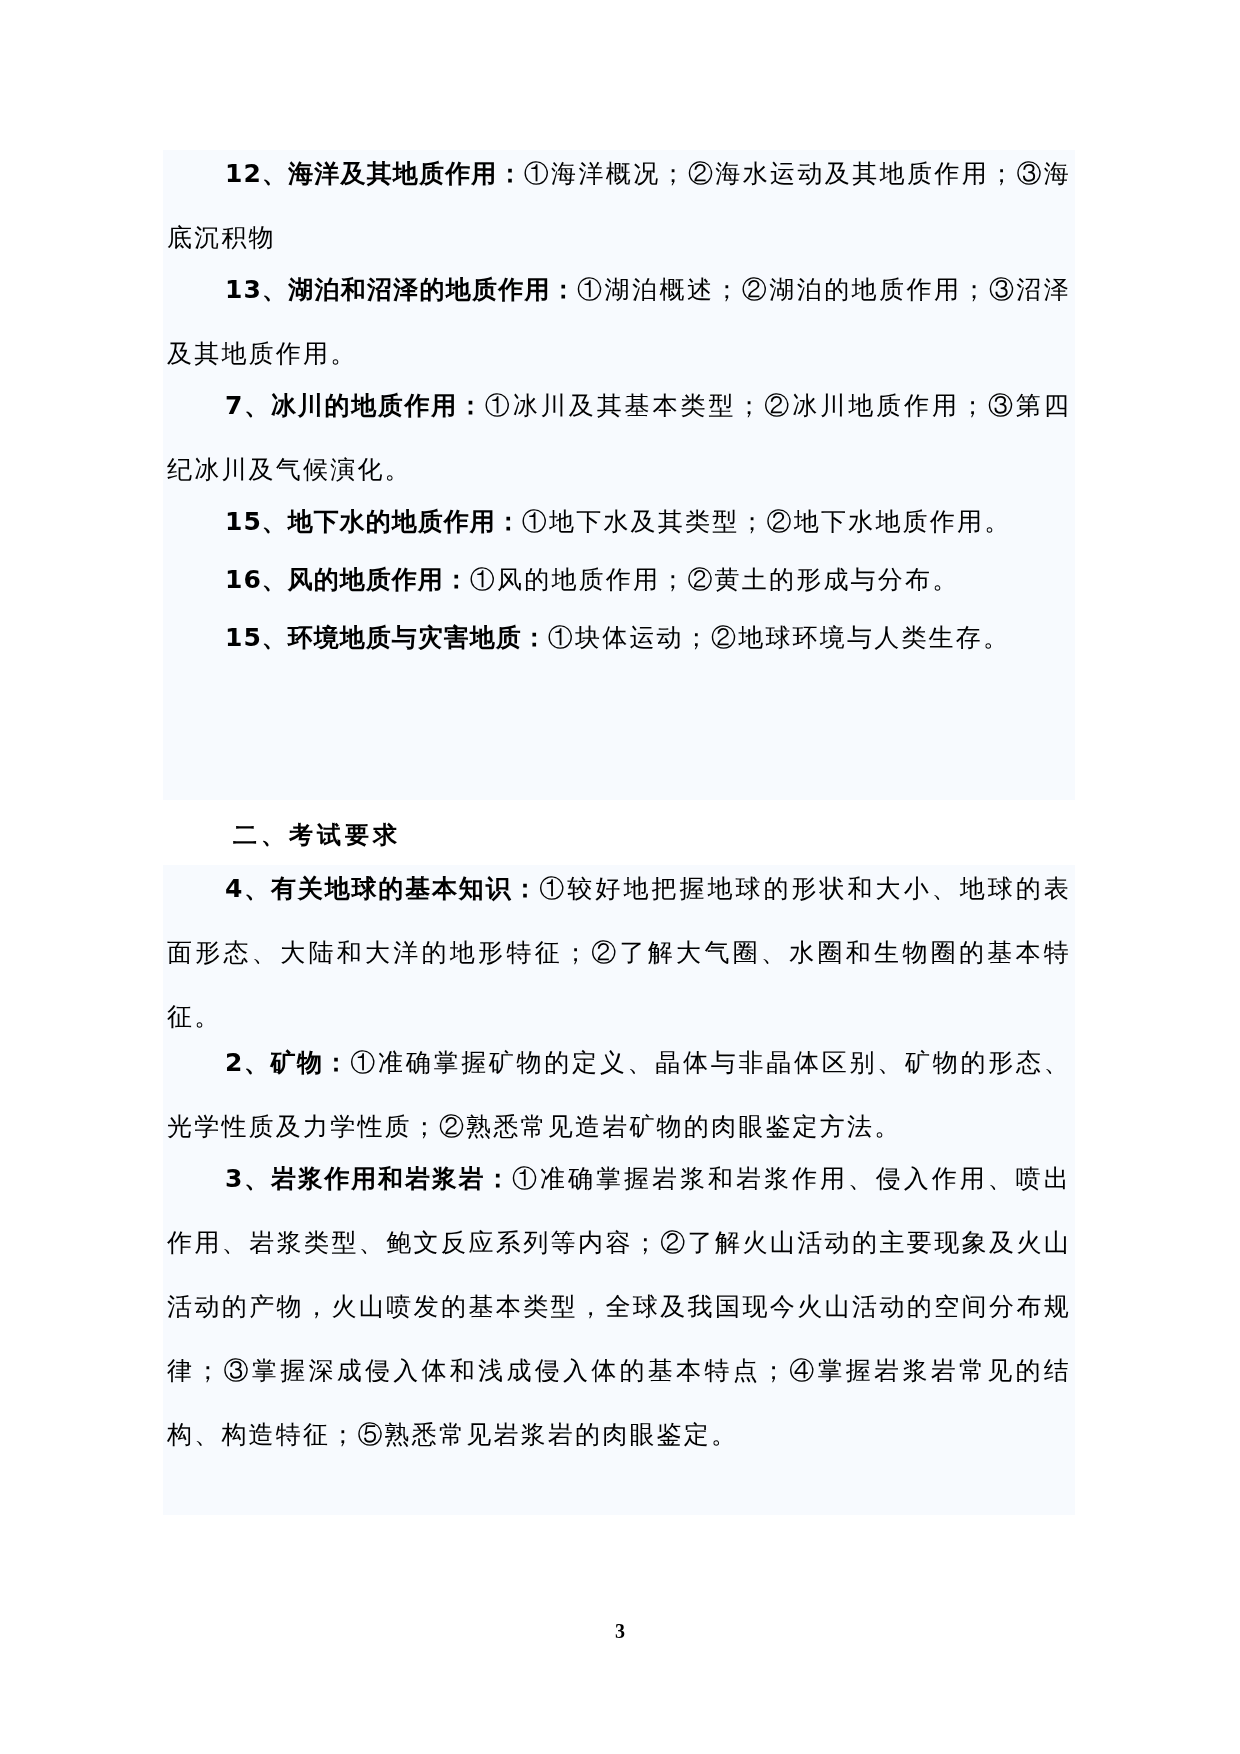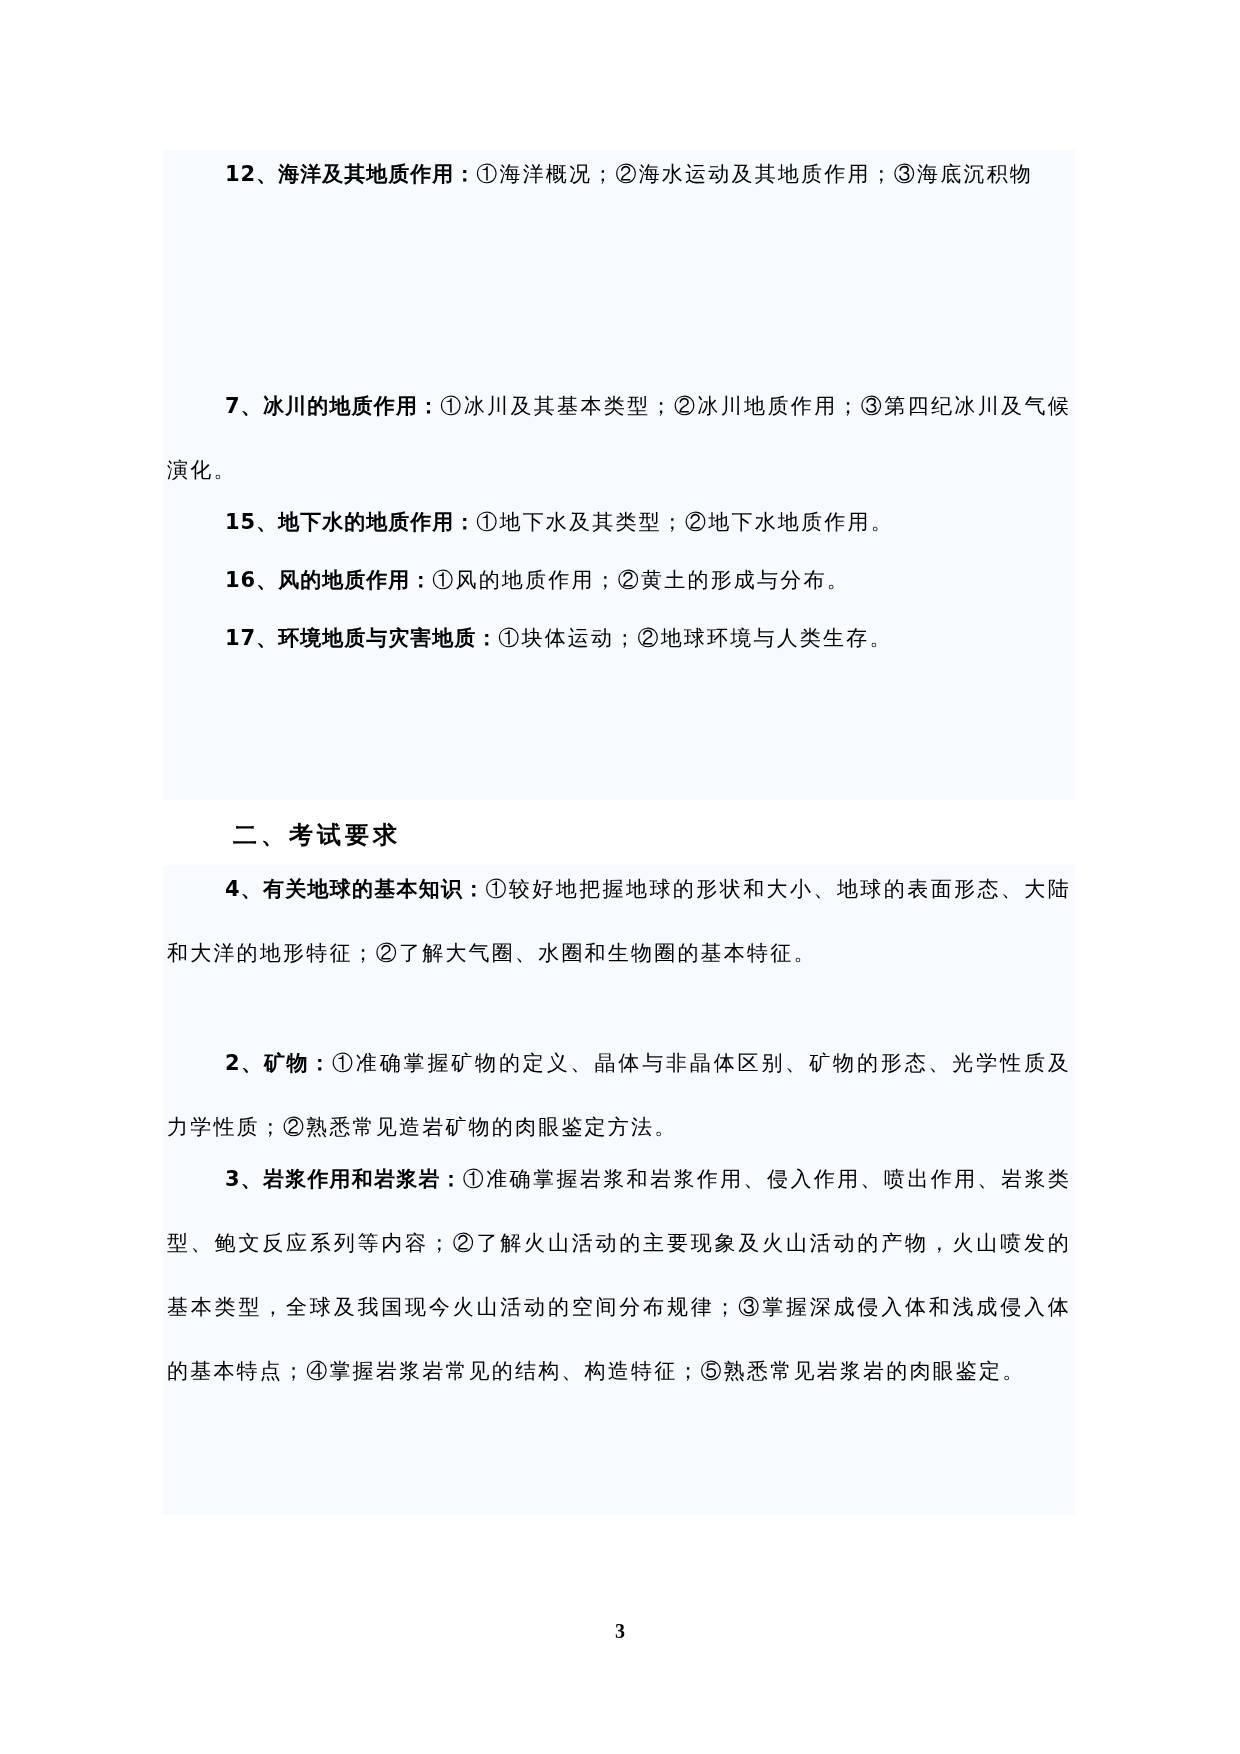--- a/index.html
+++ b/index.html
@@ -22,21 +22,21 @@
       background: #f7fafe;
       box-sizing: border-box;
       padding: 0 4px 0 4px;
     }
     #block-1 { top: 150px; height: 650px; }
     #block-2 { top: 865px; height: 650px; }
     .para {
       position: absolute;
       left: 4px;
       right: 4px;
-      font-size: 21px;
+      font-size: 25px;
       line-height: 64px;
       letter-spacing: 2.2px;
       text-align: justify;
       text-indent: 58px;
       white-space: normal;
     }
     .para .lead {
       font-weight: bold;
       font-family: "DejaVu Sans", "Liberation Sans", sans-serif;
       letter-spacing: 1px;
@@ -63,24 +63,25 @@
       font-size: 20px;
       font-weight: bold;
       font-family: "Liberation Serif", serif;
     }
   </style>
 </head>
 <body>
 
 <div class="block" id="block-1">
   <p class="para" style="top:-8px;margin:0;"><span class="lead">12、海洋及其地质作用：</span><span class="body">①海洋概况；②海水运动及其地质作用；③海底沉积物</span></p>
+  <p class="para" style="top:108px;margin:0;"><span class="lead">13、湖泊和沼泽的地质作用：</span><span class="body">①湖泊概述；②湖泊的地质作用；③沼泽及其地质作用。</span></p>
   <p class="para" style="top:224px;margin:0;"><span class="lead">7、冰川的地质作用：</span><span class="body">①冰川及其基本类型；②冰川地质作用；③第四纪冰川及气候演化。</span></p>
   <p class="para" style="top:340px;margin:0;"><span class="lead">15、地下水的地质作用：</span><span class="body">①地下水及其类型；②地下水地质作用。</span></p>
   <p class="para" style="top:398px;margin:0;"><span class="lead">16、风的地质作用：</span><span class="body">①风的地质作用；②黄土的形成与分布。</span></p>
-  <p class="para" style="top:456px;margin:0;"><span class="lead">17、环境地质与灾害地质：</span><span class="body">①块体运动；②地球环境与人类生存。</span></p>
+  <p class="para" style="top:456px;margin:0;"><span class="lead">15、环境地质与灾害地质：</span><span class="body">①块体运动；②地球环境与人类生存。</span></p>
 </div>
 
 <div class="section-heading">二、考试要求</div>
 
 <div class="block" id="block-2">
   <p class="para" style="top:-8px;margin:0;"><span class="lead">4、有关地球的基本知识：</span><span class="body">①较好地把握地球的形状和大小、地球的表面形态、大陆和大洋的地形特征；②了解大气圈、水圈和生物圈的基本特征。</span></p>
   <p class="para" style="top:166px;margin:0;"><span class="lead">2、矿物：</span><span class="body">①准确掌握矿物的定义、晶体与非晶体区别、矿物的形态、光学性质及力学性质；②熟悉常见造岩矿物的肉眼鉴定方法。</span></p>
   <p class="para" style="top:282px;margin:0;"><span class="lead">3、岩浆作用和岩浆岩：</span><span class="body">①准确掌握岩浆和岩浆作用、侵入作用、喷出作用、岩浆类型、鲍文反应系列等内容；②了解火山活动的主要现象及火山活动的产物，火山喷发的基本类型，全球及我国现今火山活动的空间分布规律；③掌握深成侵入体和浅成侵入体的基本特点；④掌握岩浆岩常见的结构、构造特征；⑤熟悉常见岩浆岩的肉眼鉴定。</span></p>
 </div>
 

